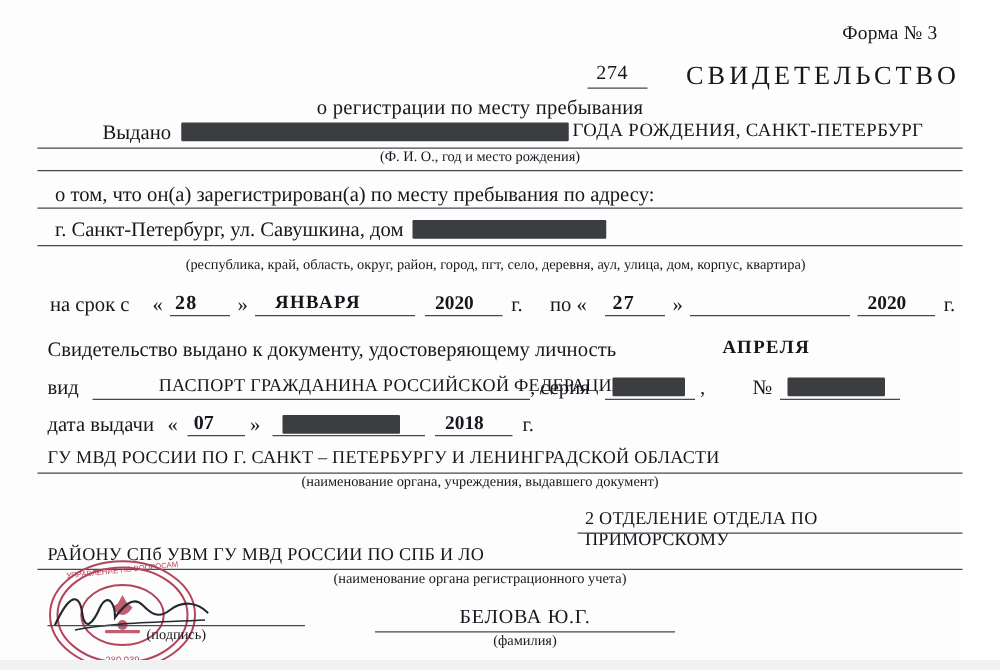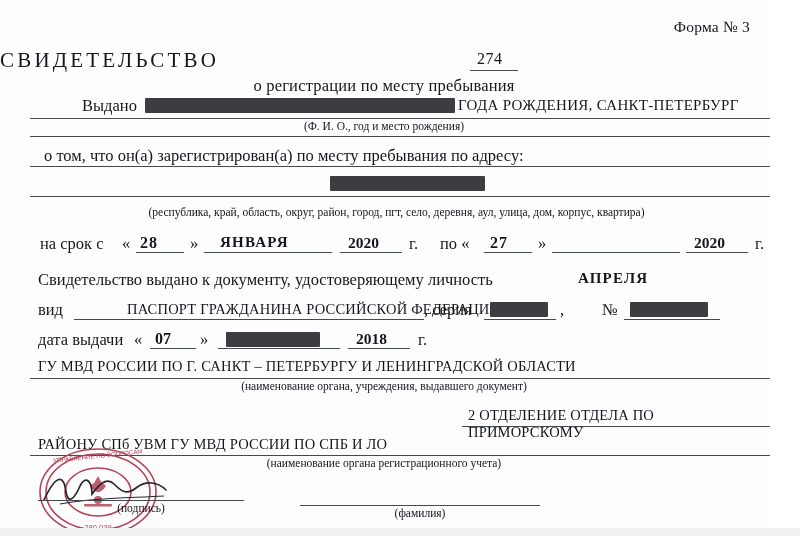--- a/index.html
+++ b/index.html
@@ -25,21 +25,21 @@
   .abs { position: absolute; }
   .form-no {
     right: 18px;
     top: 18px;
     font-size: 15.5px;
     letter-spacing: 0.2px;
   }
   .title {
     left: 0; right: 0;
     top: 48px;
-    text-align: left;
+    text-align: right;
     font-size: 21px;
     letter-spacing: 3.2px;
     font-weight: 400;
   }
   .title-num {
     left: 477px;
     top: 50px;
     font-size: 16px;
     letter-spacing: 0.5px;
   }
@@ -115,20 +115,21 @@
   <div class="abs subtitle">о регистрации по месту пребывания</div>
 
   <div class="abs lbl" style="left:82px; top:96px;">Выдано</div>
   <div class="abs redact" style="left:145px; top:98px; width:310px;"></div>
   <div class="abs small-caps" style="left:458px; top:97px;">ГОДА РОЖДЕНИЯ, САНКТ-ПЕТЕРБУРГ</div>
   <div class="abs rule" style="left:30px; top:118px; width:740px;"></div>
   <div class="abs lbl" style="left:44px; top:146px;">о том, что он(а) зарегистрирован(а) по месту пребывания по адресу:</div>
 
   <div class="abs caption" style="top:120px;">(Ф. И. О., год и место рождения)</div>
 
+  <div class="abs lbl" style="left:44px; top:174px;">г. Санкт-Петербург, ул. Савушкина, дом</div>
   <div class="abs redact" style="left:330px; top:176px; width:155px;"></div>
   <div class="abs rule" style="left:30px; top:136px; width:740px;"></div>
   <div class="abs rule" style="left:30px; top:166px; width:740px;"></div>
   <div class="abs rule" style="left:30px; top:196px; width:740px;"></div>
   <div class="abs caption" style="top:206px;padding-left:25px;">(республика, край, область, округ, район, город, пгт, село, деревня, аул, улица, дом, корпус, квартира)</div>
 
   <div class="abs lbl" style="left:40px; top:234px;">на срок с</div>
   <div class="abs lbl" style="left:122px; top:234px;">«</div>
   <div class="abs" style="left:140px; top:234px; font-size:16px; font-weight:bold; letter-spacing:1px;">28</div>
   <div class="abs rule" style="left:136px; top:252px; width:48px;"></div>
@@ -199,17 +200,18 @@
   </svg>
 
   <svg class="abs sig" viewBox="0 0 130 40">
     <path d="M4 30 C 16 4, 24 4, 26 22 C 28 34, 34 30, 40 16 C 46 4, 52 12, 52 24 C 58 16, 66 6, 74 14 C 80 20, 86 26, 96 18 C 106 10, 118 12, 126 20" fill="none" stroke="#25282e" stroke-width="1.7" stroke-linecap="round"></path>
     <path d="M20 34 C 48 28, 88 28, 124 26" fill="none" stroke="#25282e" stroke-width="1.2"></path>
   </svg>
 
   <div class="abs rule" style="left:38px; top:500px; width:206px;"></div>
   <div class="abs" style="left:38px; top:502px; width:206px; text-align:center; font-size:11.5px;">(подпись)</div>
 
+  <div class="abs" style="left:300px; top:485px; width:240px; text-align:center; font-size:16px; letter-spacing:0.6px;">БЕЛОВА Ю.Г.</div>
   <div class="abs rule" style="left:300px; top:505px; width:240px;"></div>
   <div class="abs" style="left:300px; top:507px; width:240px; text-align:center; font-size:11.5px;">(фамилия)</div>
 
   <div class="abs bottom-strip"></div>
 </div>
 
 </body></html>

